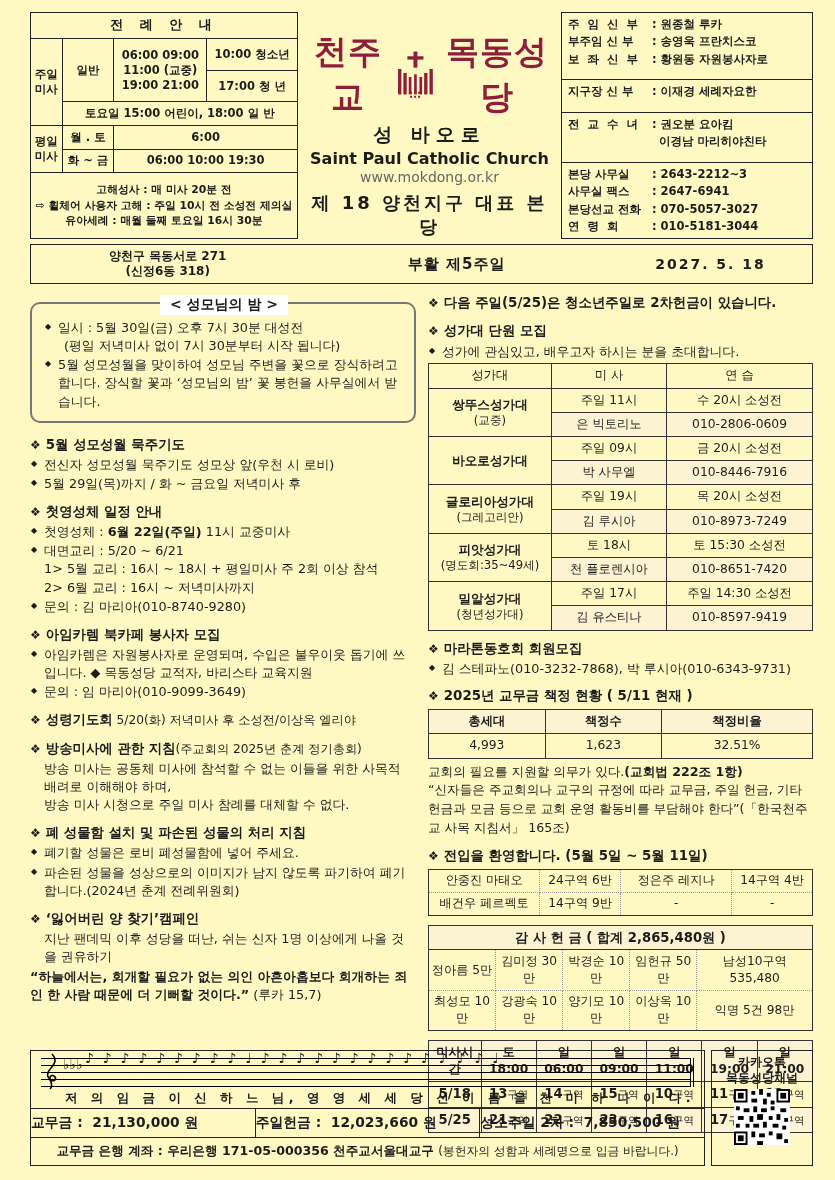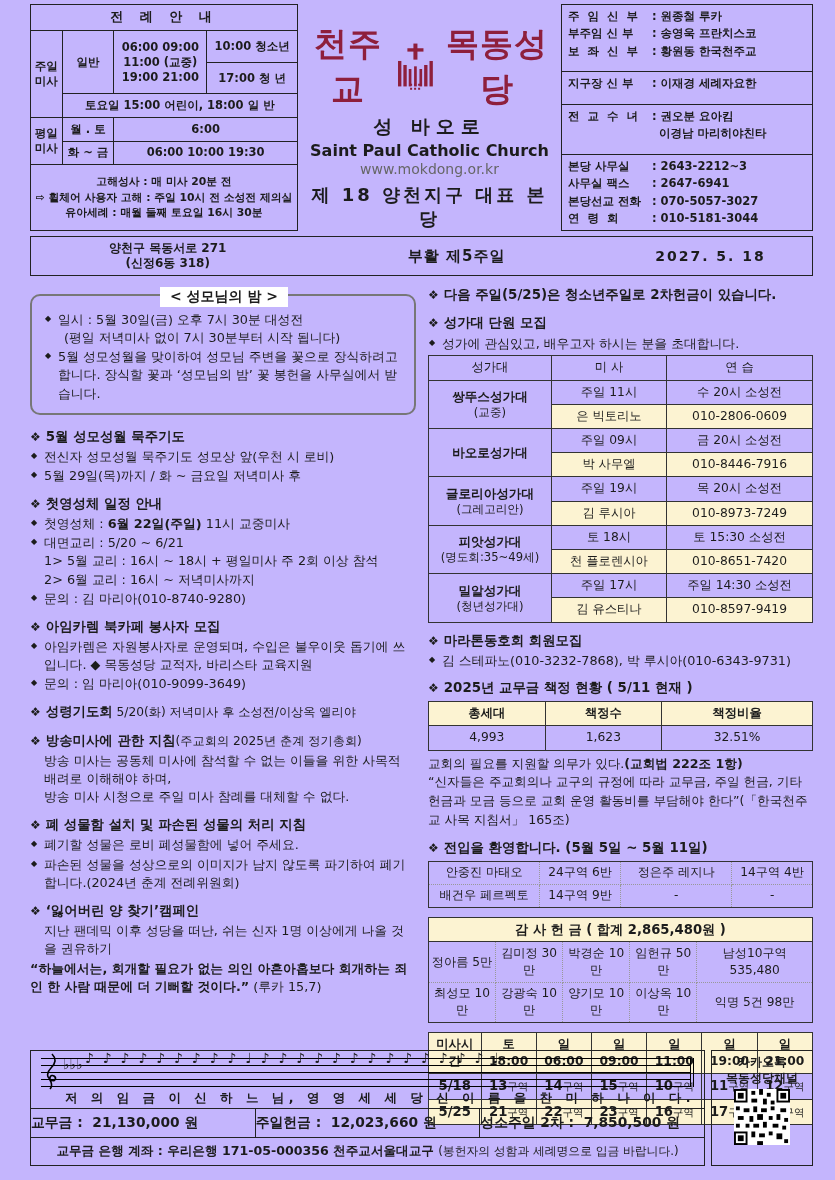--- a/index.html
+++ b/index.html
@@ -1,18 +1,18 @@
 <!DOCTYPE html>
 <html><head>
 <meta charset="utf-8">
 <style>
   html,body{margin:0;padding:0;background:#fff;}
-  .page{width:835px;height:1180px;background:#c4b5fd;color:#1c1c1c;
+  .page{width:835px;height:1180px;background:#fef9c3;color:#1c1c1c;
         font-family:"DejaVu Sans","Liberation Sans",sans-serif;
-        position:relative;box-sizing:border-box;padding:4px 22px 12px 30px;overflow:hidden;}
+        position:relative;box-sizing:border-box;padding:12px 22px 12px 30px;overflow:hidden;}
   
   .header-row{display:flex;gap:8px;align-items:stretch;}
   table.lt{border-collapse:collapse;width:268px;font-size:11.5px;font-weight:700;line-height:1.3;}
   table.lt td{border:1.5px solid #222;padding:1px 2px;text-align:center;}
   td.lt-title{font-size:13px;letter-spacing:6px;padding:2px;}
   td.lt-foot{text-align:left;font-size:10.8px;padding:3px 4px;line-height:1.45;}
   .logo-block{flex:1;text-align:center;padding-top:18px;}
   .brand{display:flex;justify-content:center;align-items:center;gap:4px;
          color:#8e1f3c;font-weight:800;font-size:33px;letter-spacing:1px;}
   .brand svg{display:block;}
@@ -181,21 +181,21 @@
         <div class="crow">
             <span class="clabel">주  임  신  부</span>
             <span class="cval">: 원종철 루카</span>
           </div>
         <div class="crow">
             <span class="clabel">부주임 신 부</span>
             <span class="cval">: 송영욱 프란치스코</span>
           </div>
         <div class="crow">
             <span class="clabel">보  좌  신  부</span>
-            <span class="cval">: 황원동 한국천주교</span>
+            <span class="cval">: 황원동 자원봉사자로</span>
           </div>
       </div>
       <div class="cgroup">
         <div class="crow">
             <span class="clabel">지구장 신 부</span>
             <span class="cval">: 이재경 세례자요한</span>
           </div>
       </div>
       <div class="cgroup">
         <div class="crow">

